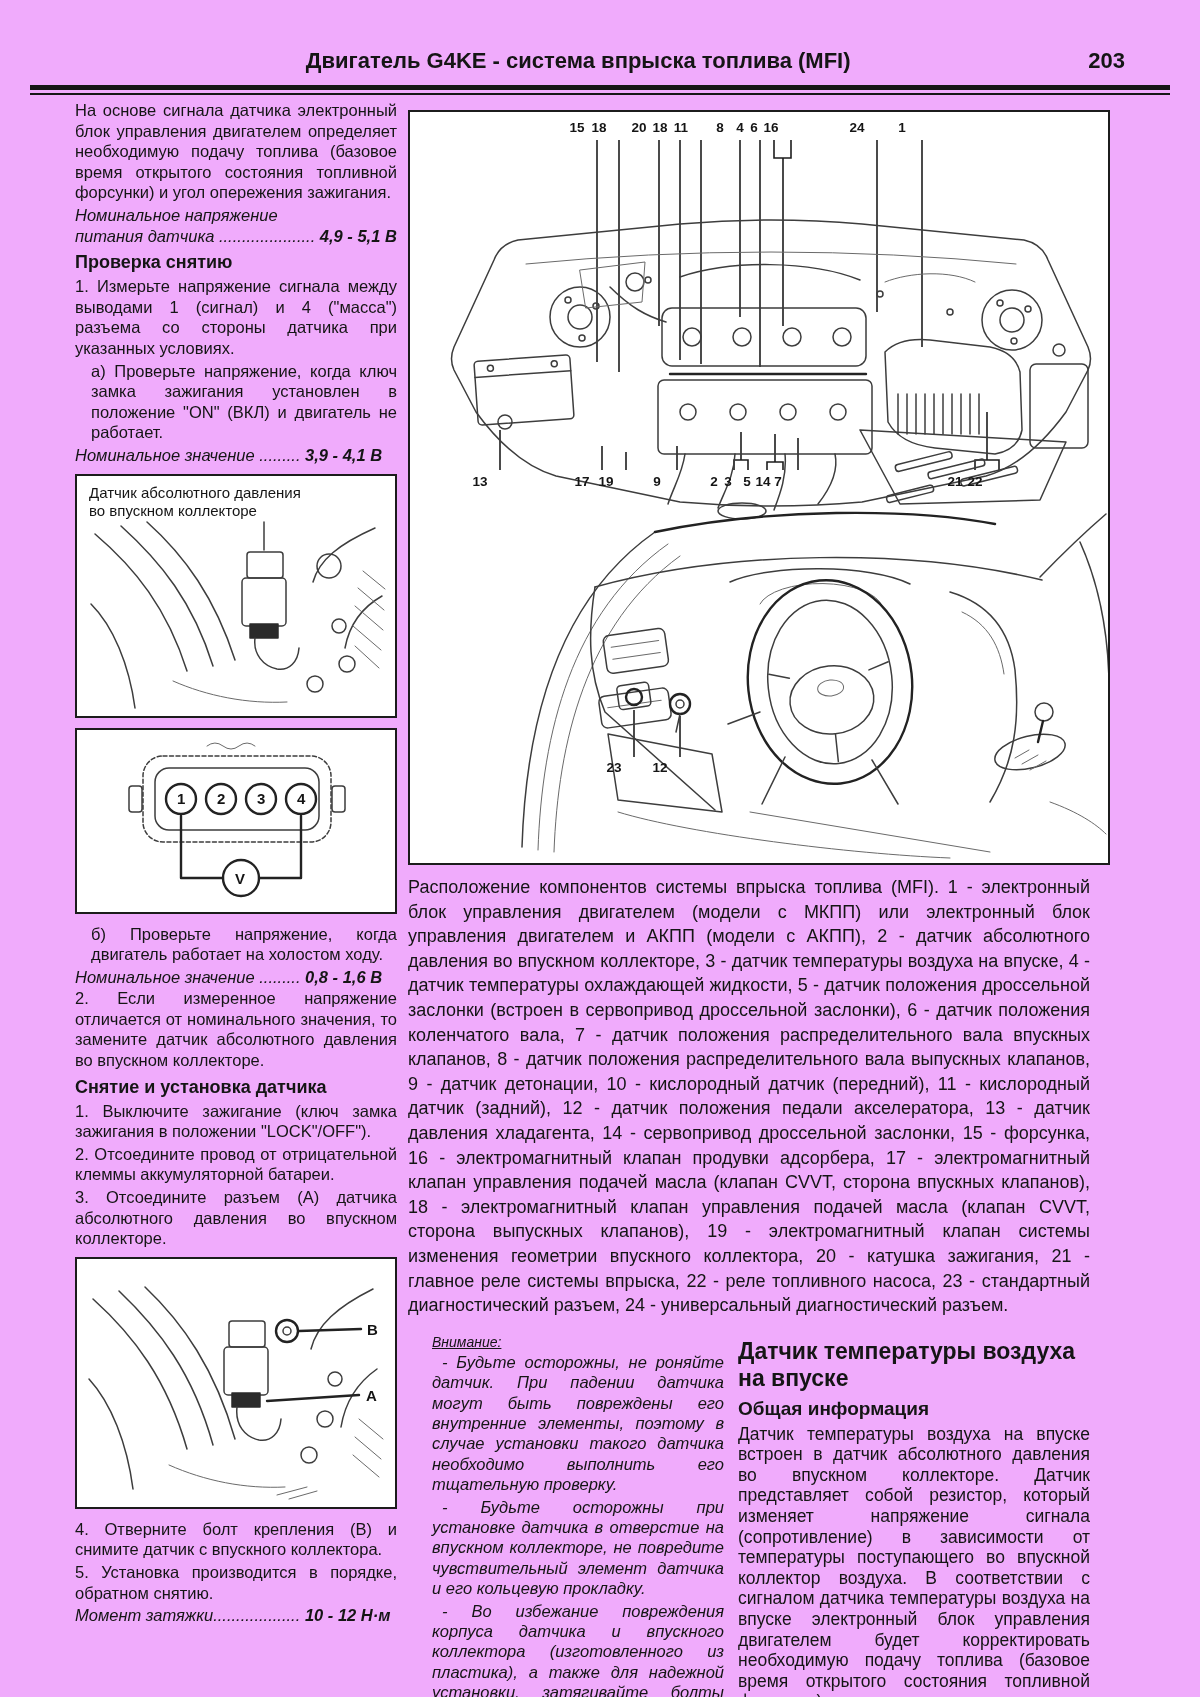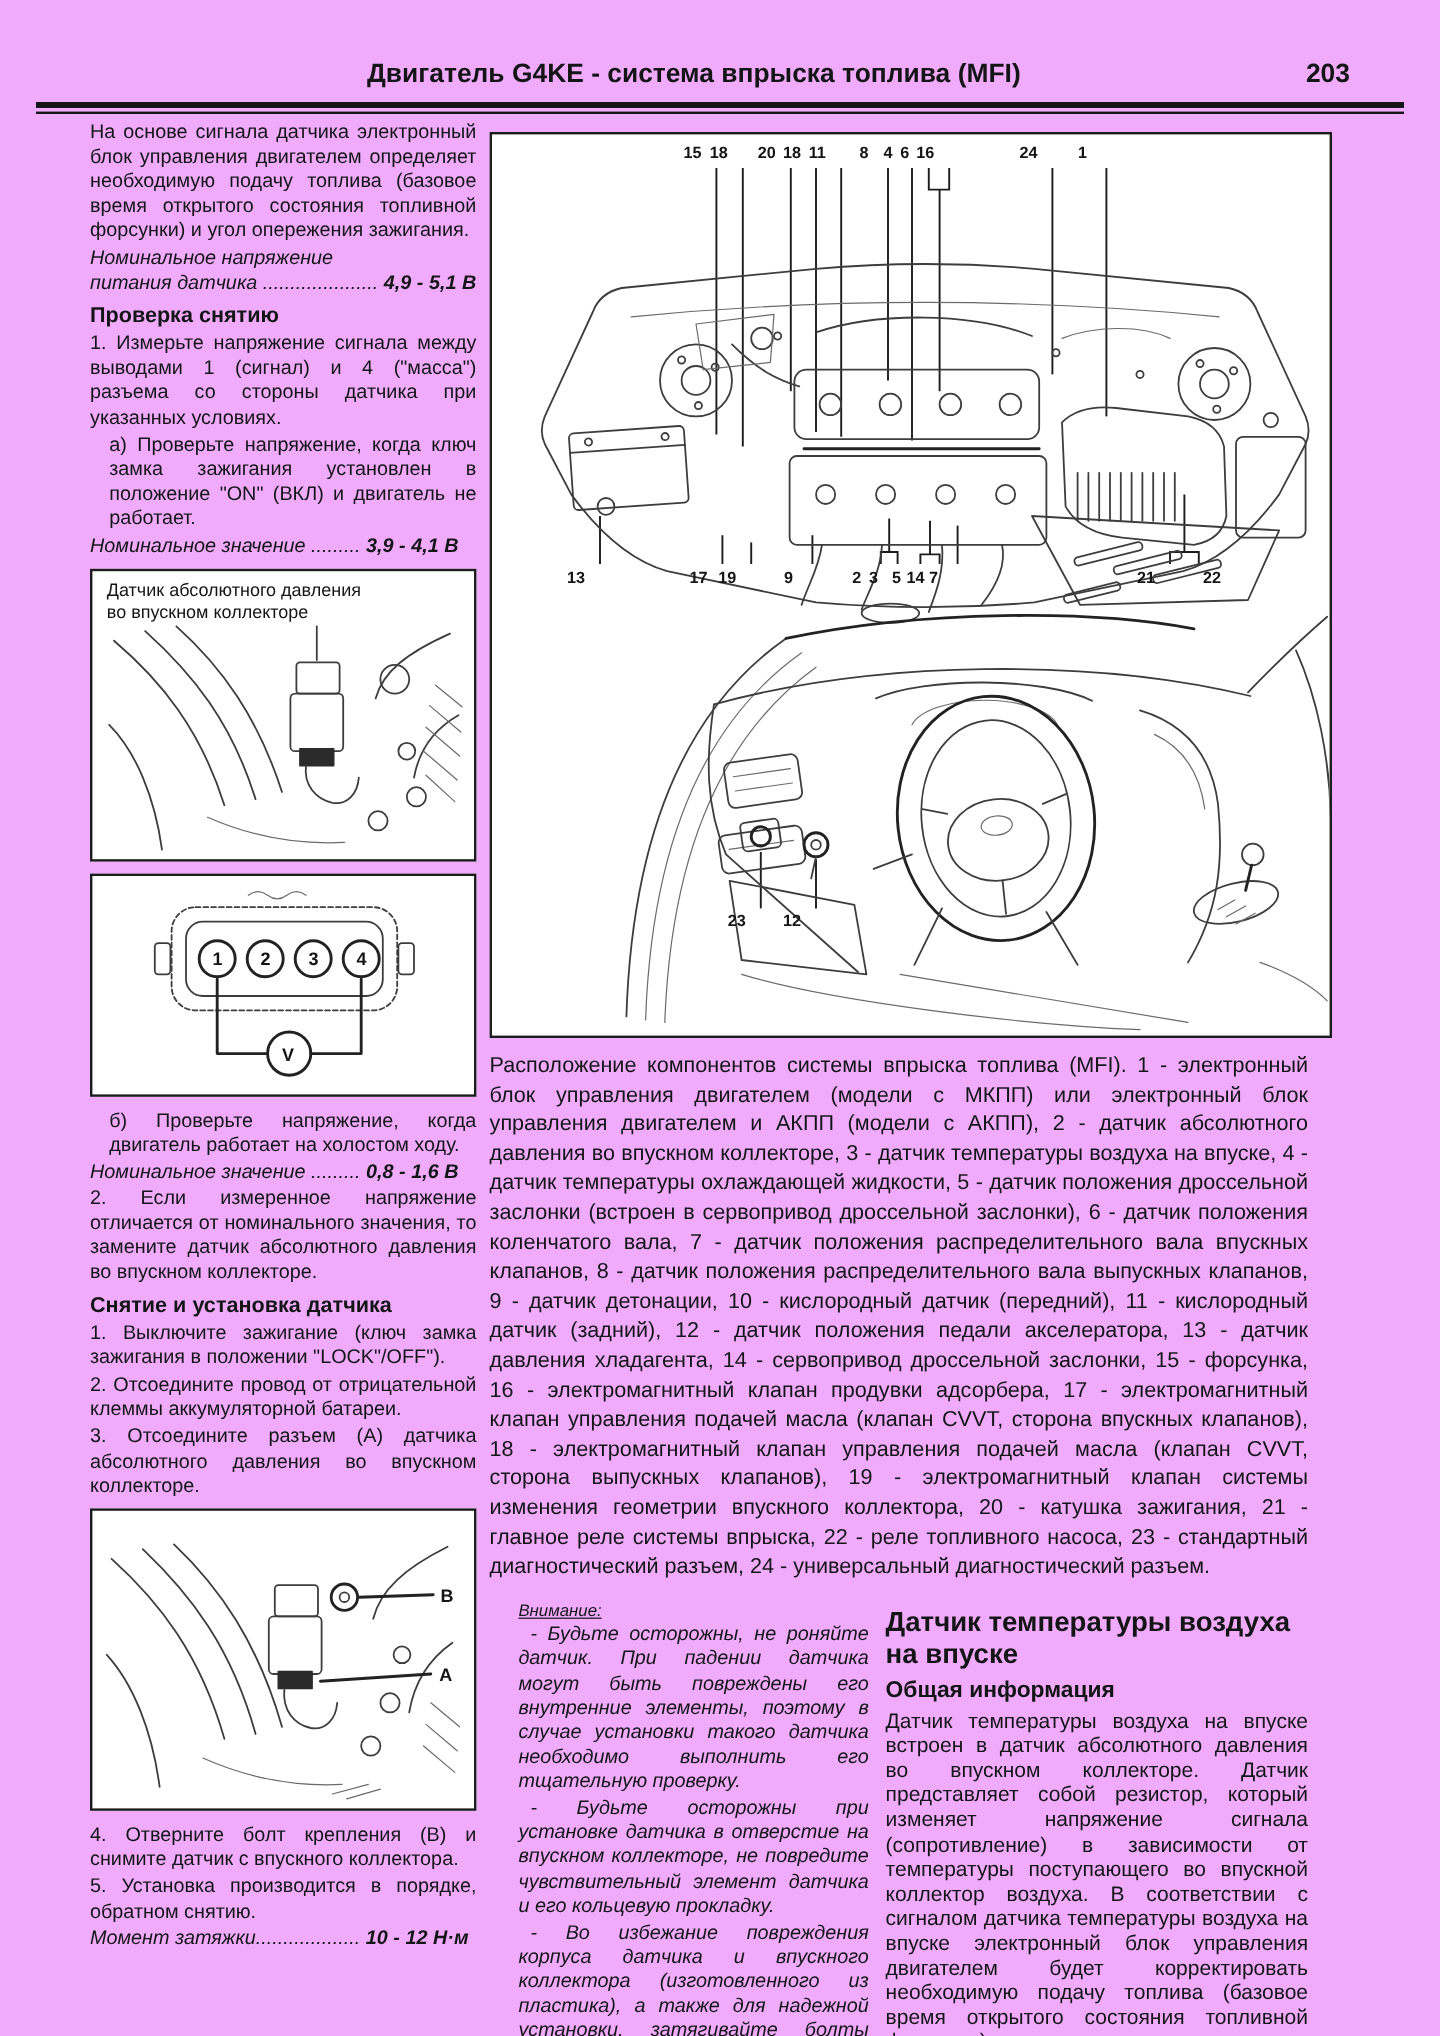--- a/index.html
+++ b/index.html
@@ -192,21 +192,21 @@
       <span class="callout" style="left:70px;top:362px;">13</span>
       <span class="callout" style="left:172px;top:362px;">17</span>
       <span class="callout" style="left:196px;top:362px;">19</span>
       <span class="callout" style="left:247px;top:362px;">9</span>
       <span class="callout" style="left:304px;top:362px;">2</span>
       <span class="callout" style="left:318px;top:362px;">3</span>
       <span class="callout" style="left:337px;top:362px;">5</span>
       <span class="callout" style="left:353px;top:362px;">14</span>
       <span class="callout" style="left:368px;top:362px;">7</span>
       <span class="callout" style="left:545px;top:362px;">21</span>
-      <span class="callout" style="left:600px;top:362px;">22</span>
+      <span class="callout" style="left:565px;top:362px;">22</span>
 
       <span class="callout" style="left:204px;top:648px;">23</span>
       <span class="callout" style="left:250px;top:648px;">12</span>
 
       <svg width="678" height="751" viewBox="0 0 678 751">
 
         <g class="lead">
           <line x1="167" y1="28" x2="167" y2="250"></line>
           <line x1="189" y1="28" x2="189" y2="260"></line>
           <line x1="229" y1="28" x2="229" y2="214"></line>

